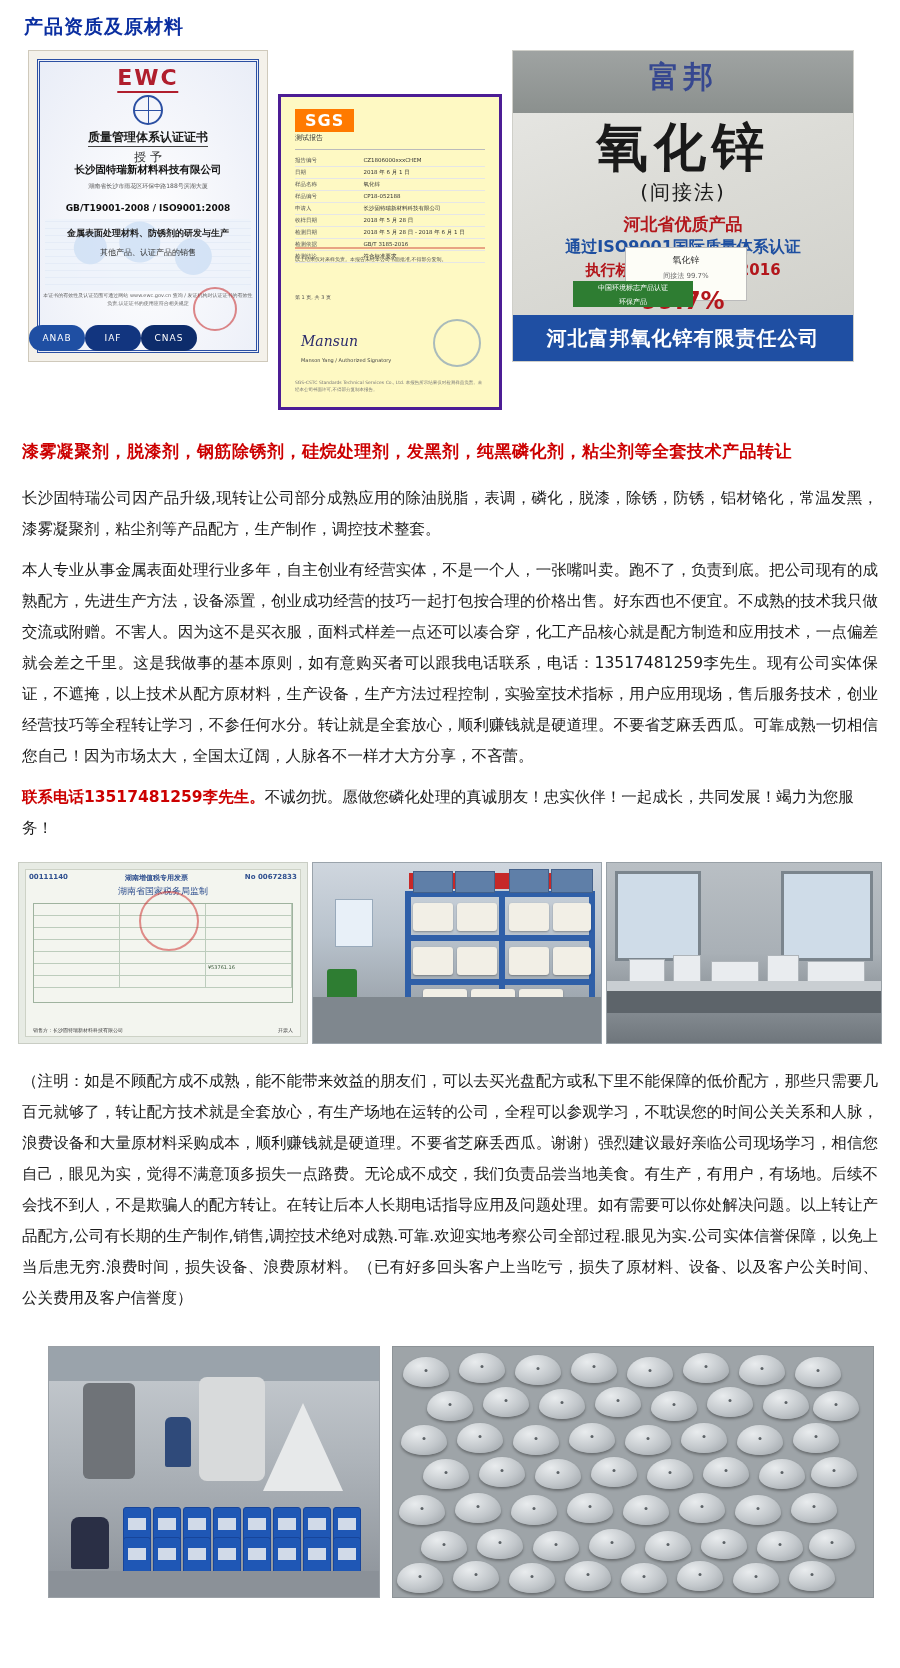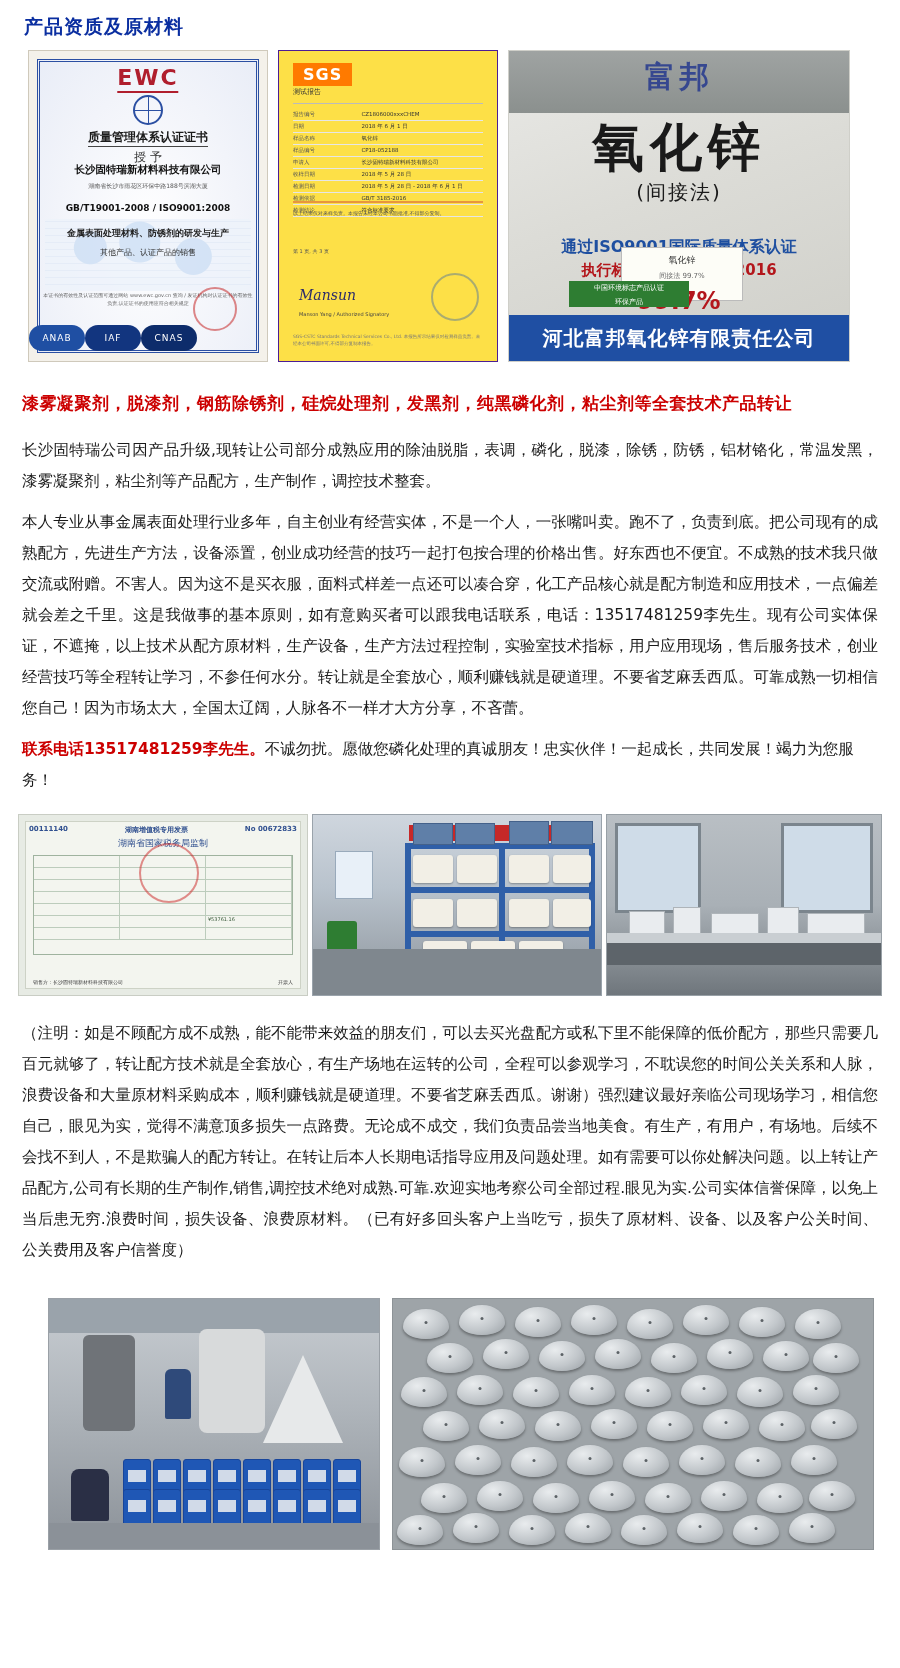--- a/index.html
+++ b/index.html
@@ -57,21 +57,21 @@
     position:absolute;right:30px;top:236px;width:40px;height:40px;border-radius:50%;
     border:2px solid #c62828;opacity:.55;
   }
   .cert1 .logos{position:absolute;bottom:10px;left:0;right:0;display:flex;justify-content:flex-start;align-items:center;}
   .cert1 .logo-c{width:56px;height:26px;border-radius:13px;background:#1f4fa3;color:#fff;font-size:9px;
     display:flex;align-items:center;justify-content:center;letter-spacing:1px;}
   .cert1 .logo-c.blue2{background:#12357f;}
   .cert1 .logo-c.dark{background:#0d2c6b;}
 
   
-  .cert2{width:218px;height:310px;background:#fde047;border:1px solid #4c1d95;}
+  .cert2{width:218px;height:310px;background:#fef9c3;border:3px solid #4c1d95;margin-top:44px;}
   .cert2 .sgs{position:absolute;top:12px;left:14px;background:#ff7a00;color:#fff;font-weight:bold;
     font-size:16px;padding:2px 10px;letter-spacing:1px;}
   .cert2 .sub{position:absolute;top:36px;left:14px;font-size:7px;color:#333;}
   .cert2 .hdr{position:absolute;top:52px;left:14px;right:14px;height:1px;background:#bbb;}
   .cert2 .grid{position:absolute;top:58px;left:14px;right:14px;}
   .cert2 .gr{display:flex;border-bottom:1px solid #e6e6e6;padding:2px 0;}
   .cert2 .gk{width:36%;font-size:5.5px;color:#555;}
   .cert2 .gv{width:64%;font-size:5.5px;color:#333;}
   .cert2 .blk{position:absolute;left:14px;right:14px;font-size:5px;color:#555;line-height:1.7;}
   .cert2 .sig{position:absolute;left:20px;bottom:58px;font-family:"DejaVu Serif",serif;
@@ -250,20 +250,21 @@
       <div class="signame">Manson Yang / Authorized Signatory</div>
       <div class="stamp"></div>
       <div class="foot">SGS-CSTC Standards Technical Services Co., Ltd. 本报告所示结果仅对检测样品负责。未经本公司书面许可,不得部分复制本报告。</div>
     </div>
 
     <div class="photo bag">
       <div class="top"></div>
       <div class="logoband">富邦</div>
       <div class="title">氧化锌</div>
       <div class="sub">(间接法)</div>
+      <div class="line1">河北省优质产品</div>
       <div class="line2">通过ISO9001国际质量体系认证</div>
       <div class="line3">执行标准:GB/T3185-2016</div>
       <div class="label">
         <div class="l1">氧化锌</div>
         <div class="l2">间接法 99.7%</div>
       </div>
       <div class="pct">99.7%</div>
       <div class="kg">25kg</div>
       <div class="greenband">
         <span>中国环境标志产品认证</span>

